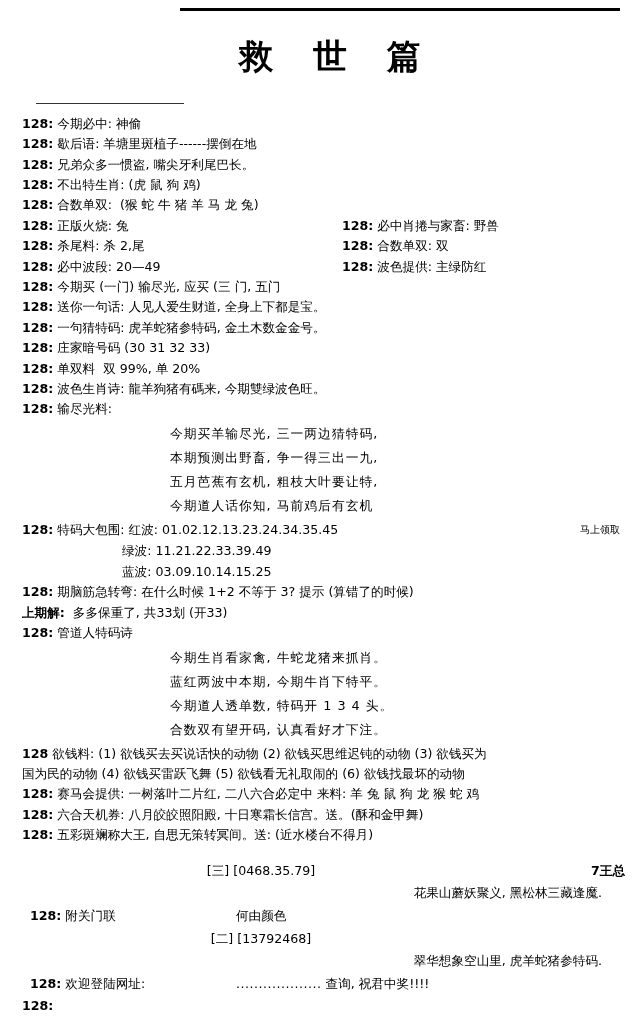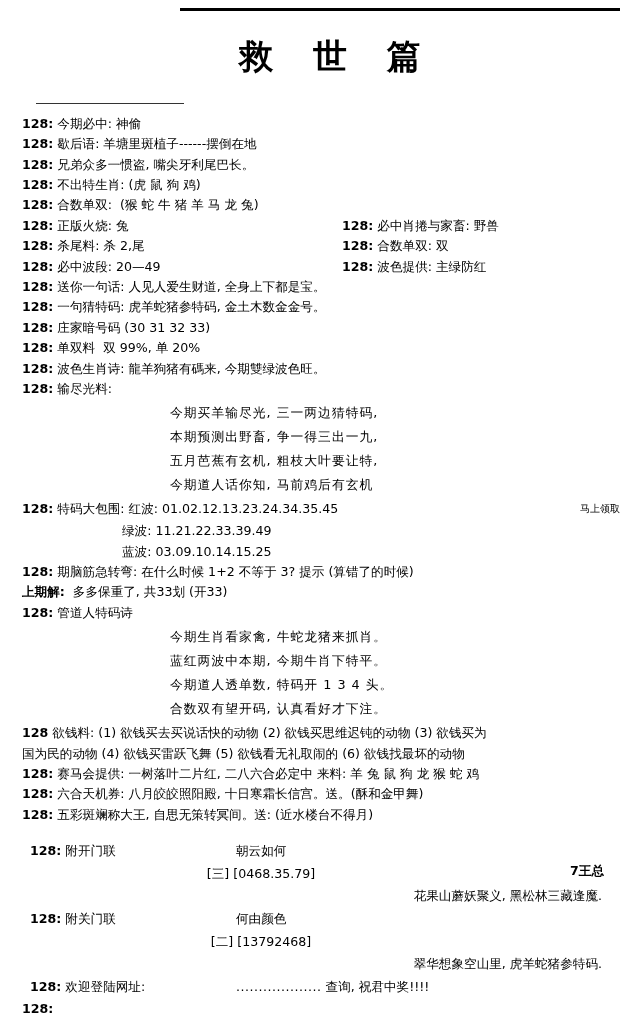--- a/index.html
+++ b/index.html
@@ -120,21 +120,21 @@
   }
   .right-line {
     display: block;
     text-align: right;
     font-size: 12.6px;
     line-height: 22px;
     padding-right: 18px;
   }
   .footer {
     position: absolute;
-    right: 30px;
+    right: 9px;
     bottom: 10px;
     font-size: 12.6px;
     font-weight: bold;
   }
   .dotted {
     letter-spacing: 0.5px;
   }
 </style>
 </head>
 <body>
@@ -161,20 +161,21 @@
     </div>
     <div class="row-two">
       <div class="left"><b class="tag">128:</b> <span>杀尾料: 杀 2,尾</span></div>
       <div class="right"><b class="tag">128:</b> <span>合数单双: 双</span></div>
     </div>
     <div class="row-two">
       <div class="left"><b class="tag">128:</b> <span>必中波段: 20—49</span></div>
       <div class="right"><b class="tag">128:</b> <span>波色提供: 主绿防红</span></div>
     </div>
 
+    <span class="line"><b class="tag">128:</b> <span>今期买 (一门) 输尽光, 应买 (三 门, 五门</span></span>
     <span class="line"><b class="tag">128:</b> <span>送你一句话: 人见人爱生财道, 全身上下都是宝。</span></span>
     <span class="line"><b class="tag">128:</b> <span>一句猜特码: 虎羊蛇猪参特码, 金土木数金金号。</span></span>
     <span class="line"><b class="tag">128:</b> <span>庄家暗号码 (30 31 32 33)</span></span>
     <span class="line"><b class="tag">128:</b> <span>单双料  双 99%, 单 20%</span></span>
     <span class="line"><b class="tag">128:</b> <span>波色生肖诗: 龍羊狗猪有碼来, 今期雙绿波色旺。</span></span>
     <span class="line"><b class="tag">128:</b> <span>输尽光料:</span></span>
 
     <div class="poem-block">
       <span class="indent-poem">今期买羊输尽光, 三一两边猜特码,</span>
       <span class="indent-poem">本期预测出野畜, 争一得三出一九,</span>
@@ -206,24 +207,20 @@
     </div>
 
     <span class="line"><b class="tag">128</b> <span>欲钱料: (1) 欲钱买去买说话快的动物 (2) 欲钱买思维迟钝的动物 (3) 欲钱买为</span></span>
     <span class="line"><span>国为民的动物 (4) 欲钱买雷跃飞舞 (5) 欲钱看无礼取闹的 (6) 欲钱找最坏的动物</span></span>
     <span class="line"><b class="tag">128:</b> <span>赛马会提供: 一树落叶二片红, 二八六合必定中 来料: 羊 兔 鼠 狗 龙 猴 蛇 鸡</span></span>
     <span class="line"><b class="tag">128:</b> <span>六合天机券: 八月皎皎照阳殿, 十日寒霜长信宫。送。(酥和金甲舞)</span></span>
     <span class="line"><b class="tag">128:</b> <span>五彩斑斓称大王, 自思无策转冥间。送: (近水楼台不得月)</span></span>
 
     <div class="bottom-block">
 
-      <div class="couplet">
-        <div class="c-label"><b class="tag">128:</b> <span>附开门联</span></div>
-        <div class="c-value">朝云如何</div>
-      </div>
       <span class="center-line">[三]  [0468.35.79]</span>
       <span class="right-line">花果山蘑妖聚义, 黑松林三藏逢魔.</span>
 
       <div class="couplet">
         <div class="c-label"><b class="tag">128:</b> <span>附关门联</span></div>
         <div class="c-value">何由颜色</div>
       </div>
       <span class="center-line">[二]  [13792468]</span>
       <span class="right-line">翠华想象空山里, 虎羊蛇猪参特码.</span>
 

